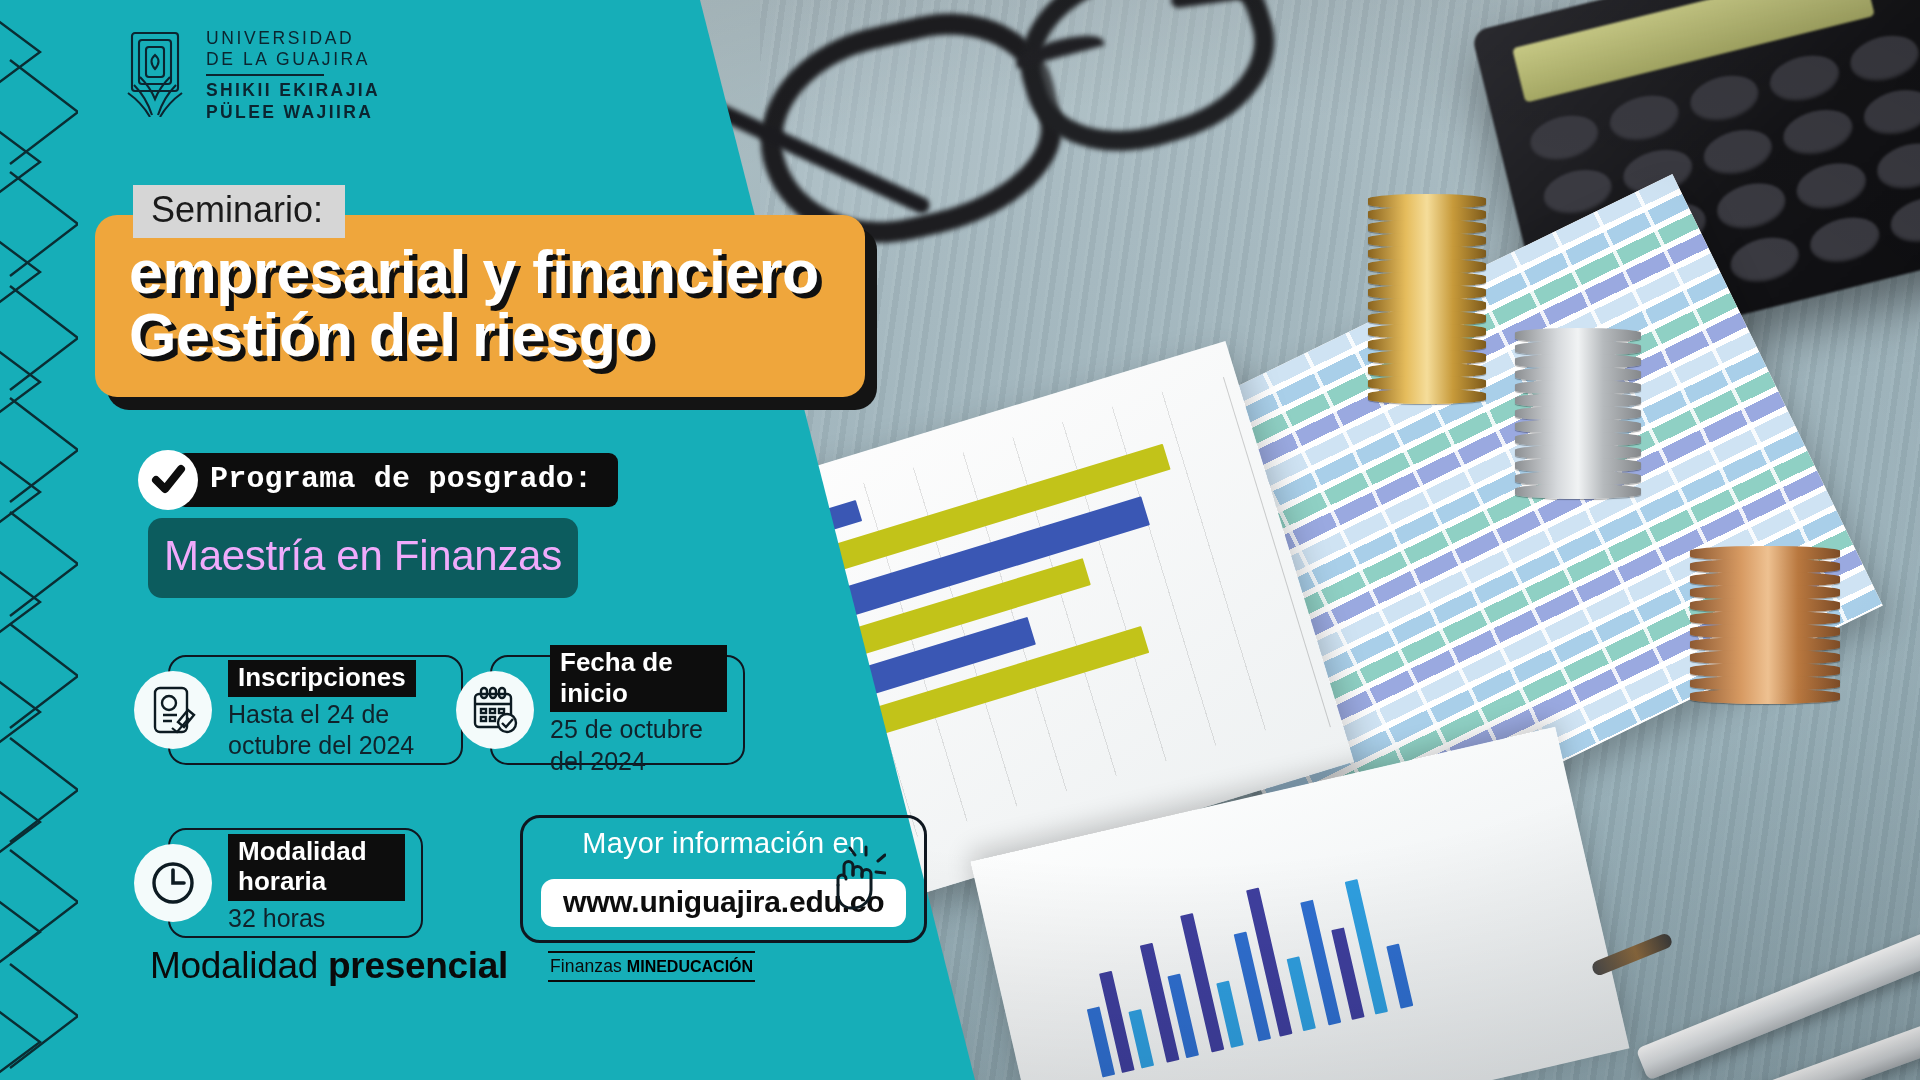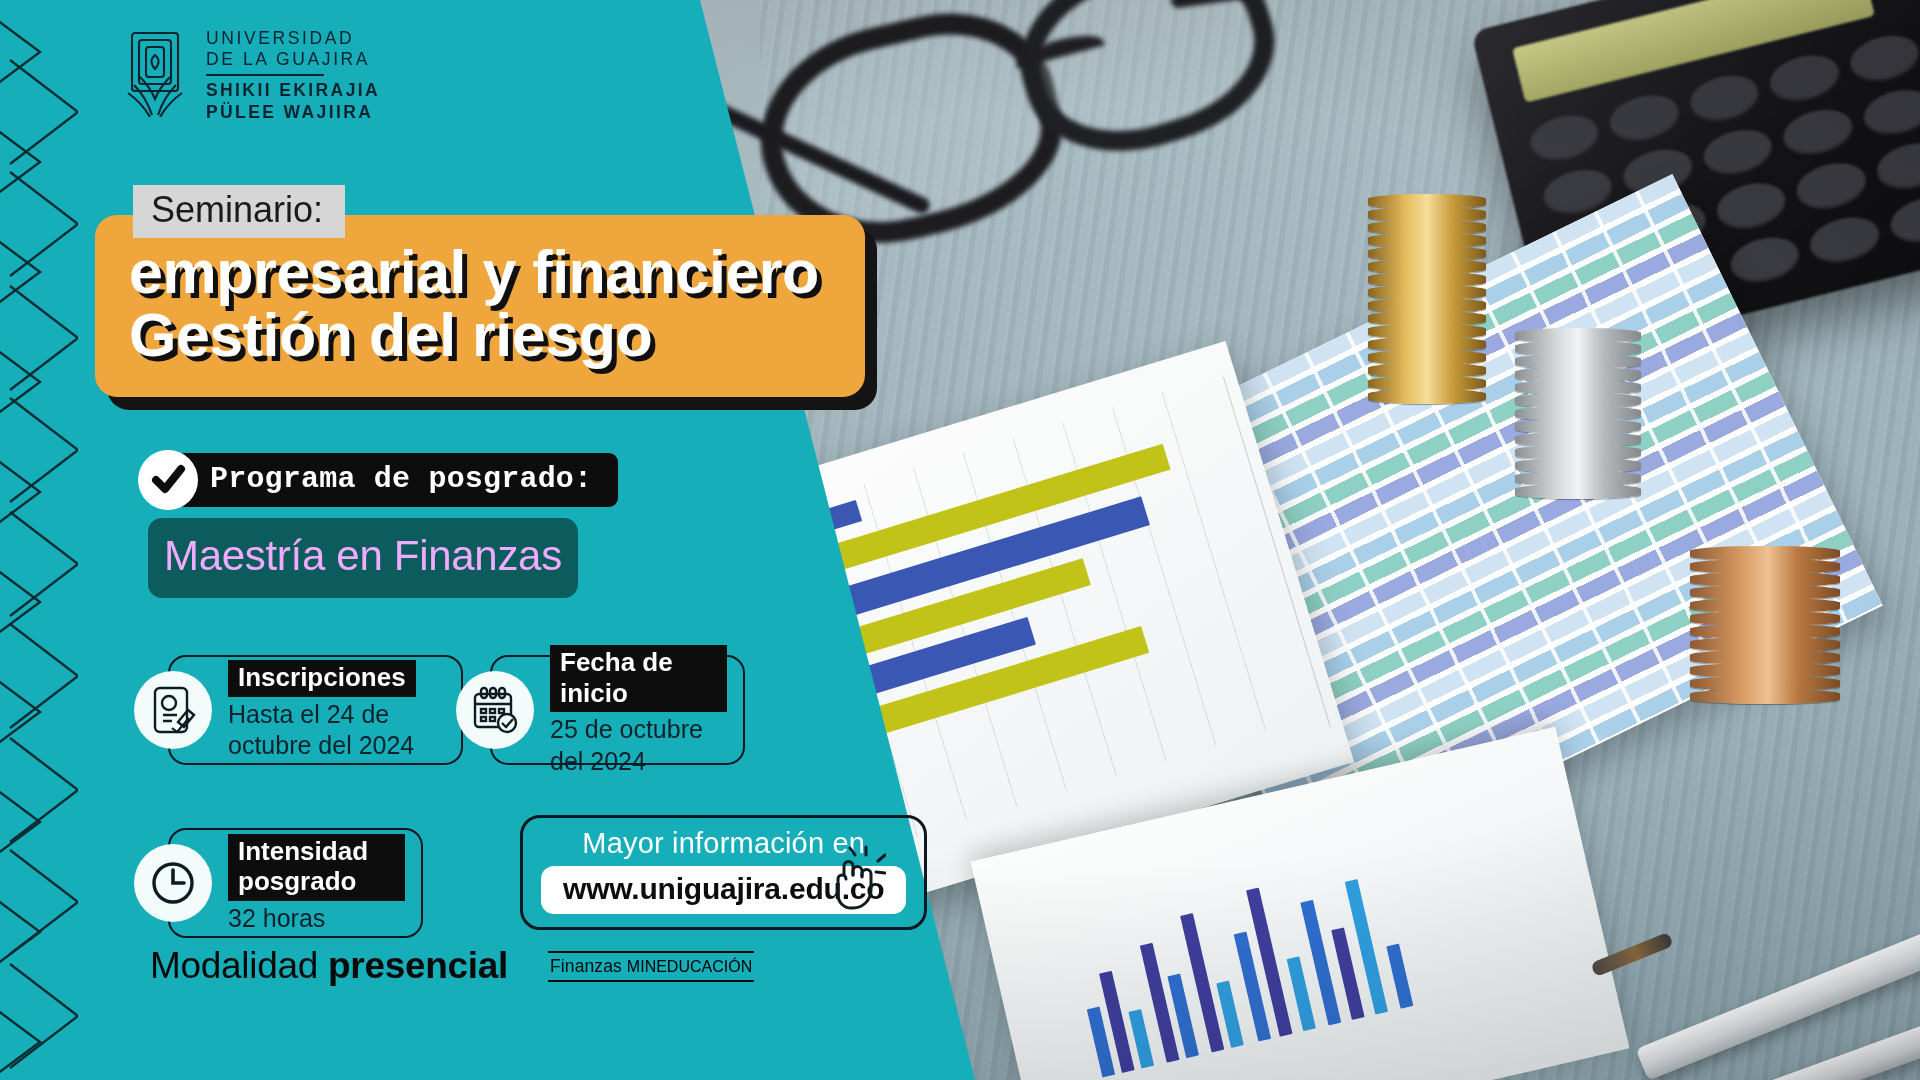--- a/index.html
+++ b/index.html
@@ -156,31 +156,31 @@
   .badge .sub { font-size:25px; color:#10222b; line-height:1.14; margin-top:3px; }
 
   #bInscrip { left:168px; top:655px; width:295px; }
   #bFecha   { left:490px; top:655px; width:255px; }
   #bHoras   { left:168px; top:828px; width:255px; }
 
   
   #cta { position:absolute; left:520px; top:815px; z-index:9;
     border:3px solid #0f1720; border-radius:20px; padding:8px 18px 13px; }
   #cta .top { color:#ffffff; font-size:29px; text-align:center; letter-spacing:.2px; line-height:1.2; }
-  #cta .url { margin-top:5px; background:#ffffff; color:#0d0d0d; font-weight:700;
+  #cta .url { margin-top:18px; background:#ffffff; color:#0d0d0d; font-weight:700;
     font-size:30px; padding:6px 22px 8px; border-radius:13px; letter-spacing:-.2px; white-space:nowrap; }
   #cursor { position:absolute; left:822px; top:845px; z-index:10; }
 
   
   #footer { position:absolute; left:150px; top:945px; z-index:9; display:flex; align-items:center; gap:40px; }
   #footer .mod { font-size:37px; color:#0a0a0a; letter-spacing:-.3px; }
   #footer .mod b { font-weight:700; }
   #vig { border-top:2.5px solid #0a0a0a; border-bottom:2.5px solid #0a0a0a; padding:3px 2px; }
   #vig span { font-size:17.5px; color:#0a0a0a; letter-spacing:.1px; }
-  #vig b { font-weight:400; }
+  #vig b { font-weight:700; }
 </style>
 </head>
 <body>
 
 <div id="photo">
   <div class="wood"></div>
 
   <div class="glasses g-lensL"></div>
   <div class="glasses g-lensR"></div>
   <div class="glasses g-bridge"></div>
@@ -403,21 +403,21 @@
 <div class="badge" id="bHoras">
   <div class="iconwrap">
     <svg width="50" height="50" viewBox="0 0 50 50">
       <g fill="none" stroke="#0d1b22" stroke-width="3.4">
         <circle cx="25" cy="25" r="19"></circle>
         <path d="M25 12 V25 H36" stroke-width="3.6" stroke-linecap="round"></path>
       </g>
     </svg>
   </div>
   <div class="txt">
-    <div><span class="hl">Intensidad posgrado</span></div>
+    <div><span class="hl">Modalidad horaria</span></div>
     <div class="sub">32 horas</div>
   </div>
 </div>
 
 <div id="cta">
   <div class="top">Mayor información en</div>
   <div class="url">www.uniguajira.edu.co</div>
 </div>
 <svg id="cursor" width="64" height="72" viewBox="0 0 64 72">
   <g fill="none" stroke="#0d1b22" stroke-width="3" stroke-linecap="round">

